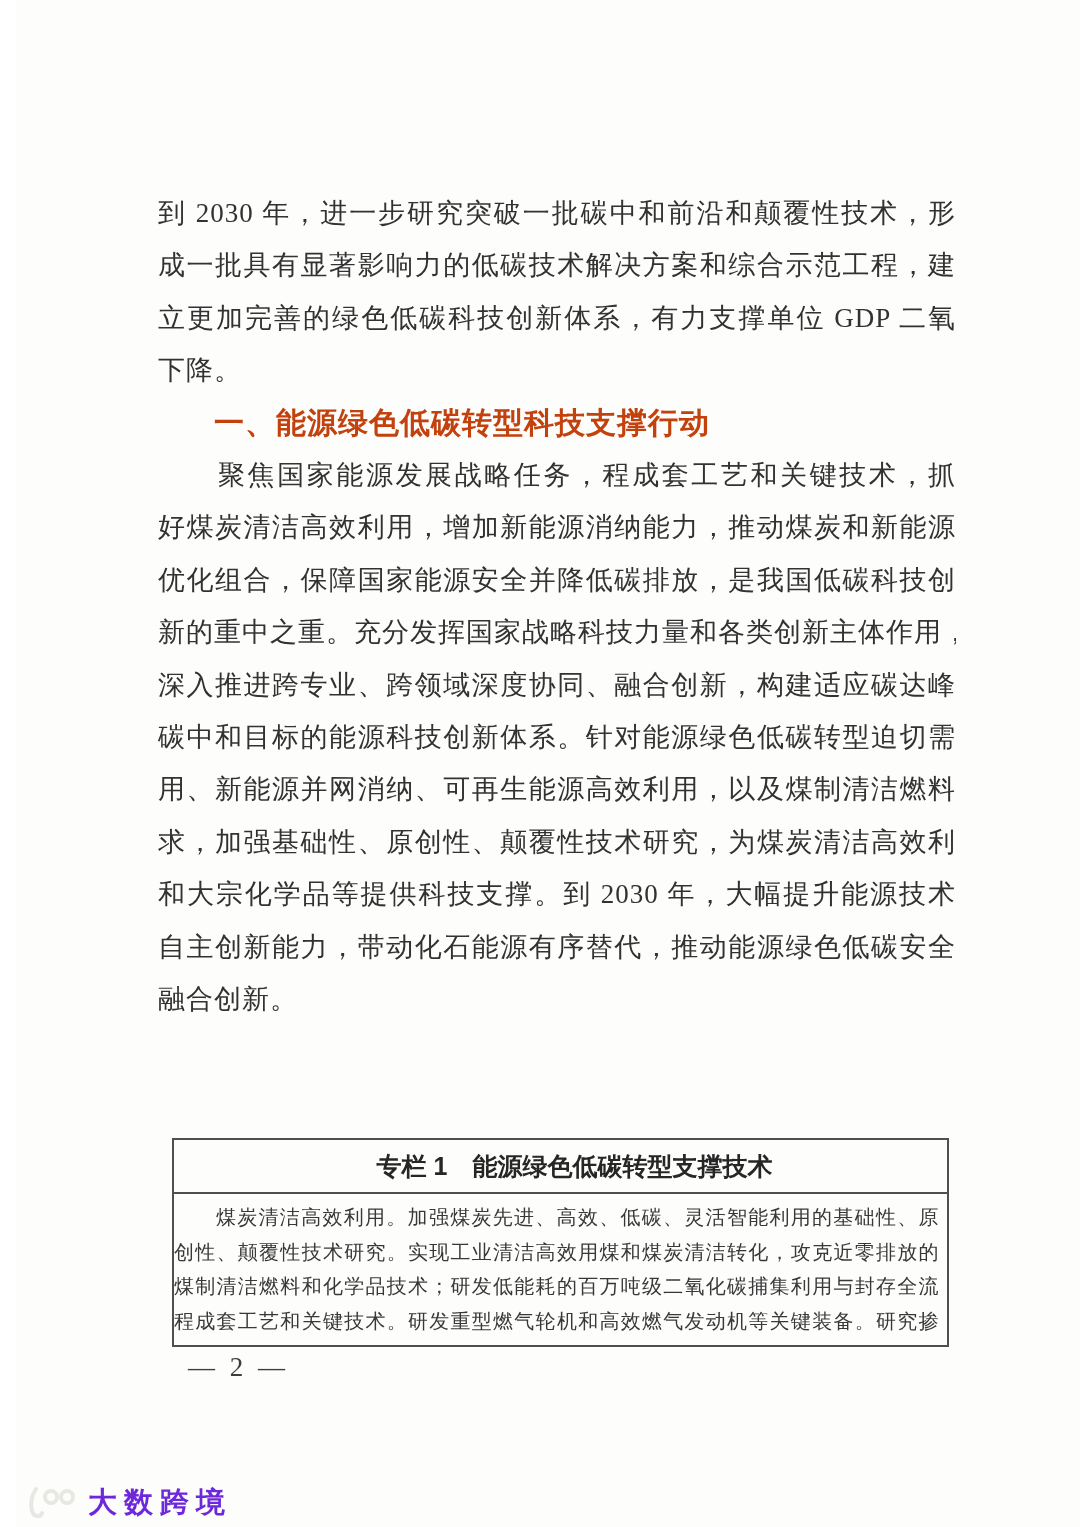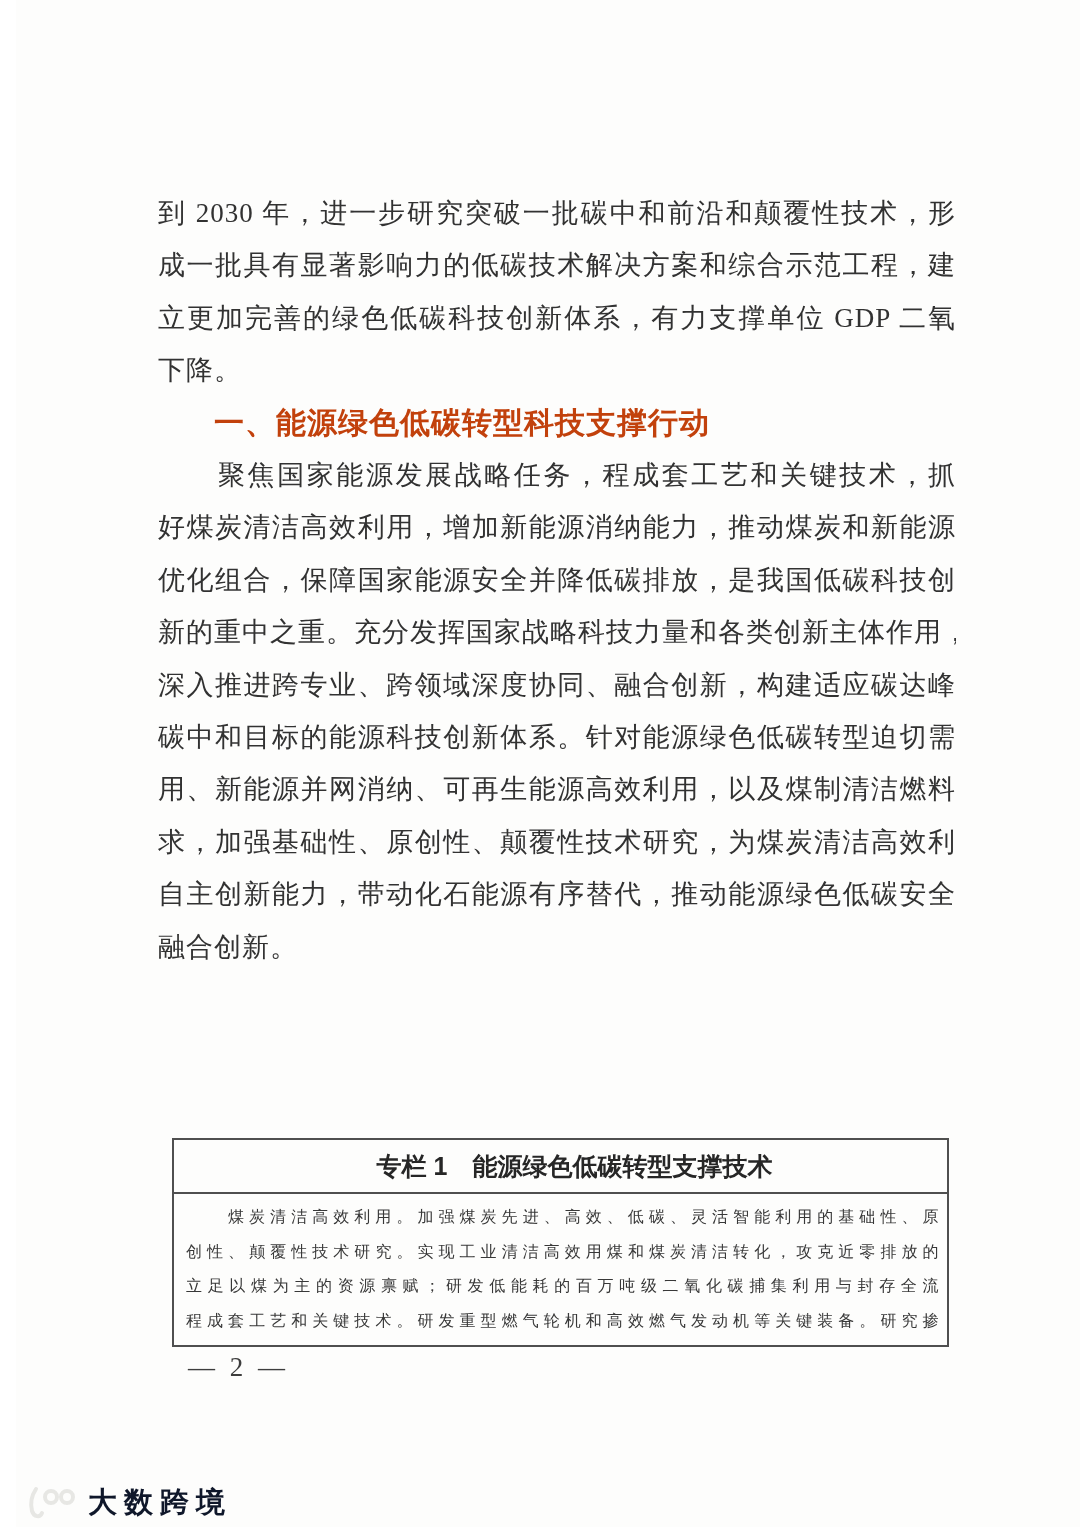--- a/index.html
+++ b/index.html
@@ -60,22 +60,22 @@
     line-height: 52px;
     text-align: center;
     font-family: "Liberation Sans", sans-serif;
     font-weight: bold;
     font-size: 25px;
     color: #262626;
     border-bottom: 2px solid #4f4f4f;
     padding-left: 28px;
   }
   .column-box-body {
-    padding: 6px 8px 7px 12px;
-    font-size: 16px;
+    padding: 6px 8px 7px 0;
+    font-size: 20px;
     line-height: 34.6px;
     color: #383838;
   }
   .column-box-body .line { letter-spacing: 0.5px; }
   .column-box-body .indent2 { text-indent: 42px; }
   
   .page-number {
     position: absolute;
     left: 172px; top: 1352px;
     font-size: 27px;
@@ -89,21 +89,21 @@
     display: flex;
     align-items: center;
     gap: 10px;
   }
   .watermark-logo { display: block; }
   .watermark-text {
     font-family: "Liberation Sans", sans-serif;
     font-weight: bold;
     font-size: 29px;
     letter-spacing: 7px;
-    color: #0f172a;
+    color: #6d28d9;
   }
 </style>
 </head>
 <body>
 
 <div class="page">
 
   <div class="main-text">
 
     <div class="line">到 2030 年，进一步研究突破一批碳中和前沿和颠覆性技术，形</div>
@@ -114,30 +114,31 @@
     <div class="line sec-heading">一、能源绿色低碳转型科技支撑行动</div>
 
     <div class="line indent2">聚焦国家能源发展战略任务，程成套工艺和关键技术，抓</div>
     <div class="line">好煤炭清洁高效利用，增加新能源消纳能力，推动煤炭和新能源</div>
     <div class="line">优化组合，保障国家能源安全并降低碳排放，是我国低碳科技创</div>
     <div class="line">新的重中之重。充分发挥国家战略科技力量和各类创新主体作用，</div>
     <div class="line">深入推进跨专业、跨领域深度协同、融合创新，构建适应碳达峰</div>
     <div class="line">碳中和目标的能源科技创新体系。针对能源绿色低碳转型迫切需</div>
     <div class="line">用、新能源并网消纳、可再生能源高效利用，以及煤制清洁燃料</div>
     <div class="line">求，加强基础性、原创性、颠覆性技术研究，为煤炭清洁高效利</div>
+    <div class="line">和大宗化学品等提供科技支撑。到 2030 年，大幅提升能源技术</div>
     <div class="line">自主创新能力，带动化石能源有序替代，推动能源绿色低碳安全</div>
     <div class="line lastline">融合创新。</div>
   </div>
 
   <div class="column-box">
     <div class="column-box-title">专栏 1　能源绿色低碳转型支撑技术</div>
     <div class="column-box-body">
       <div class="line indent2">煤炭清洁高效利用。加强煤炭先进、高效、低碳、灵活智能利用的基础性、原</div>
       <div class="line">创性、颠覆性技术研究。实现工业清洁高效用煤和煤炭清洁转化，攻克近零排放的</div>
-      <div class="line">立足以煤为主的资源禀赋；研发低能耗的百万吨级二氧化碳捕集利用与封存全流</div>
+      <div class="line">煤制清洁燃料和化学品技术；研发低能耗的百万吨级二氧化碳捕集利用与封存全流</div>
       <div class="line">程成套工艺和关键技术。研发重型燃气轮机和高效燃气发动机等关键装备。研究掺</div>
     </div>
   </div>
 
   <div class="page-number">— 2 —</div>
 
   <div class="watermark">
     <svg class="watermark-logo" width="52" height="36" viewBox="0 0 52 36">
       <path d="M10 4 C 6 10, 4 18, 6 26 C 8 32, 14 33, 16 28" fill="none" stroke="#e7e7e4" stroke-width="4" stroke-linecap="round"></path>
       <circle cx="25" cy="12" r="6" fill="none" stroke="#e7e7e4" stroke-width="4"></circle>

